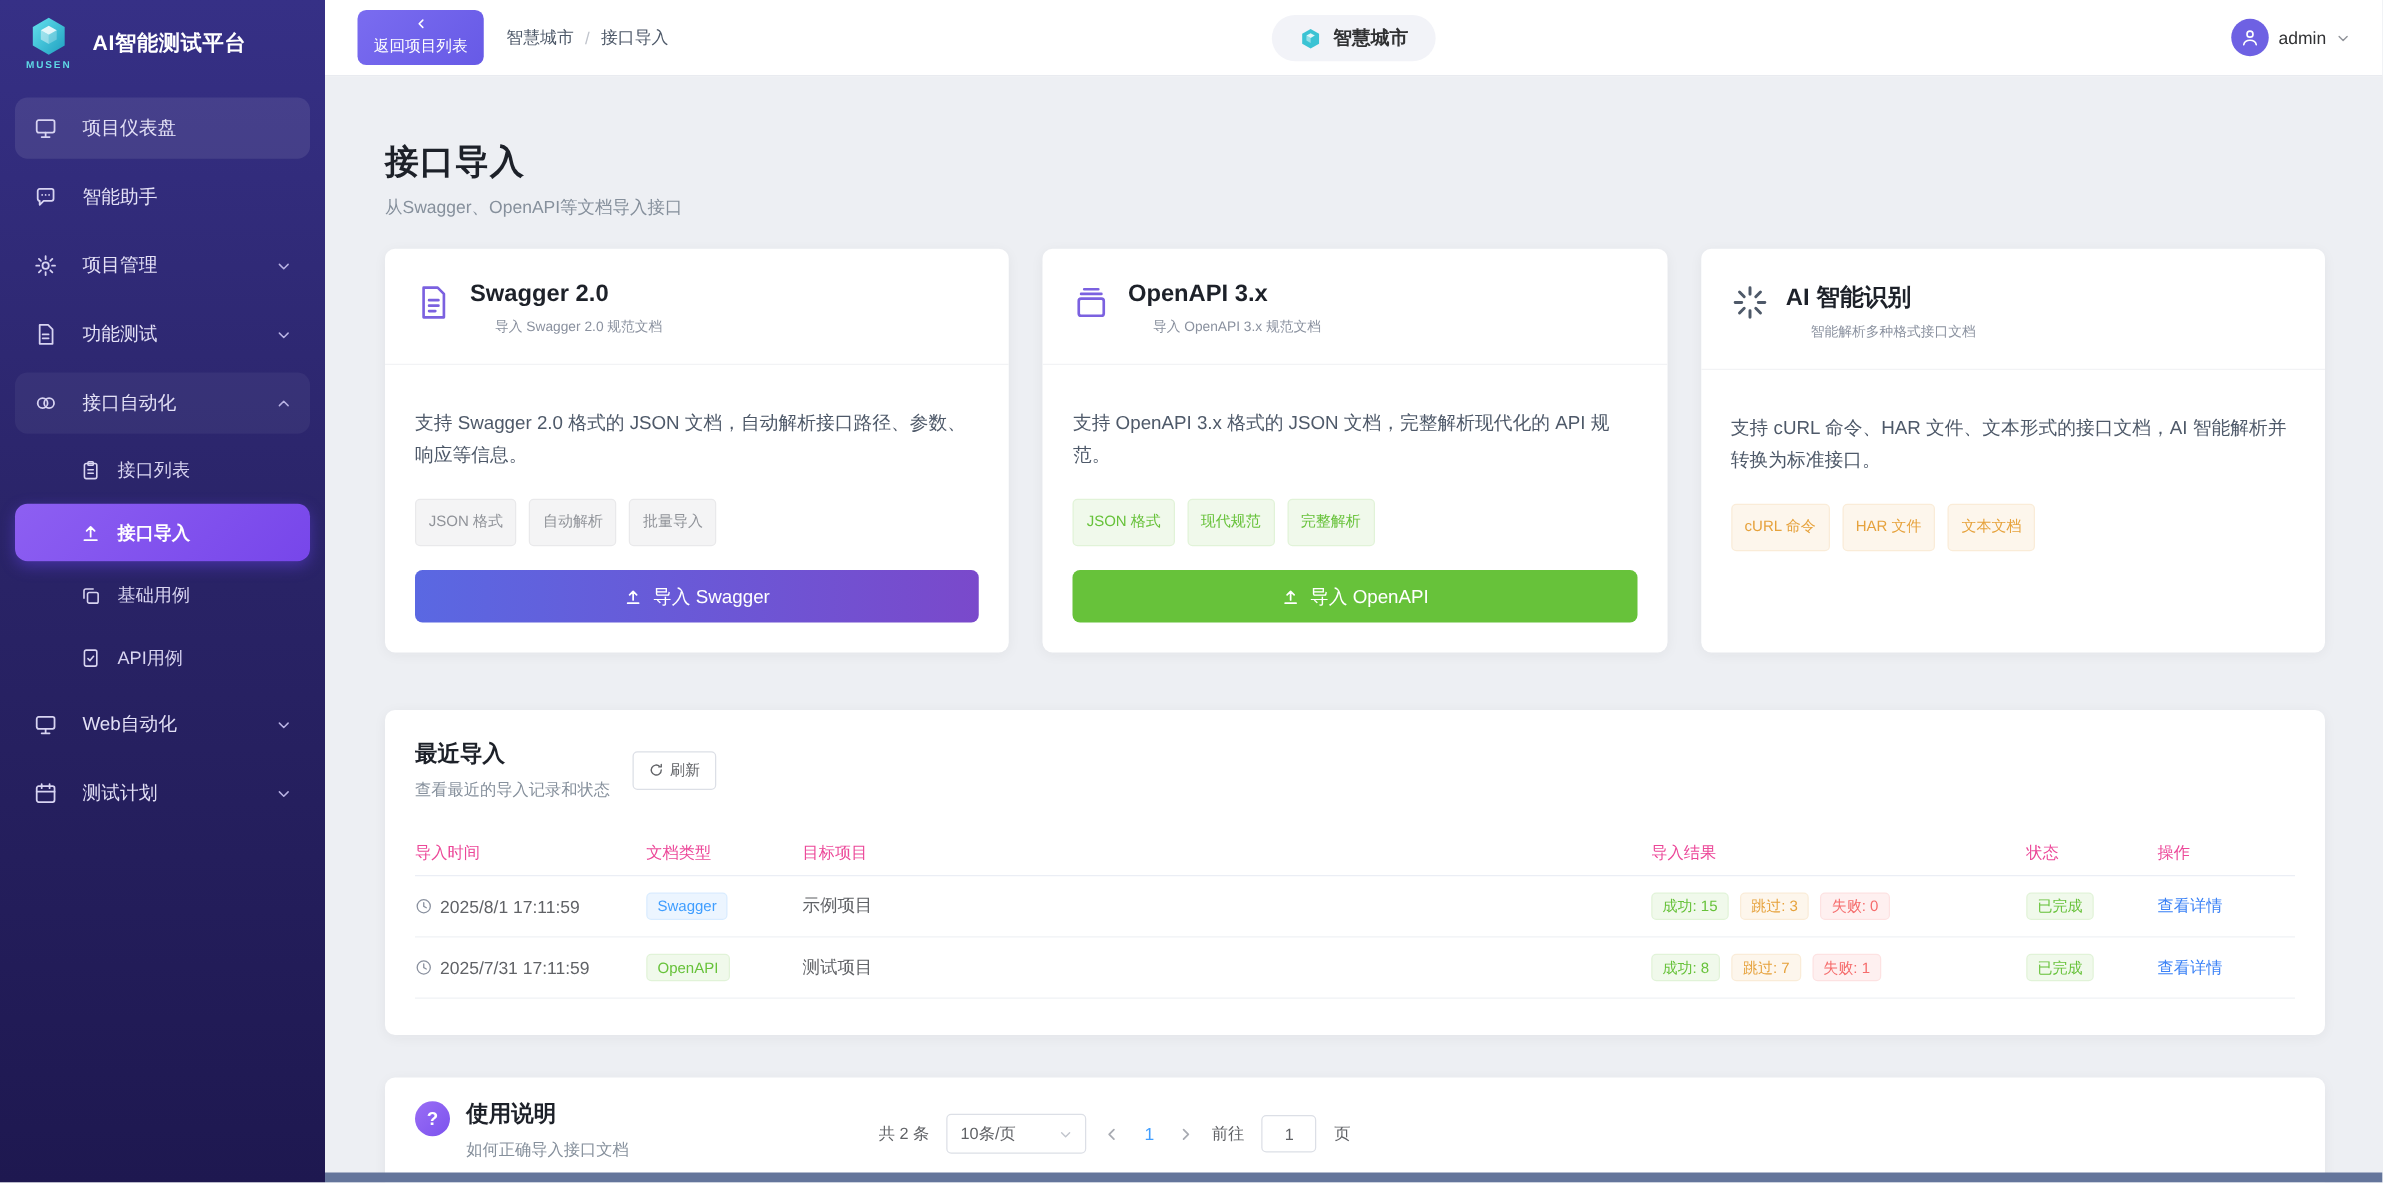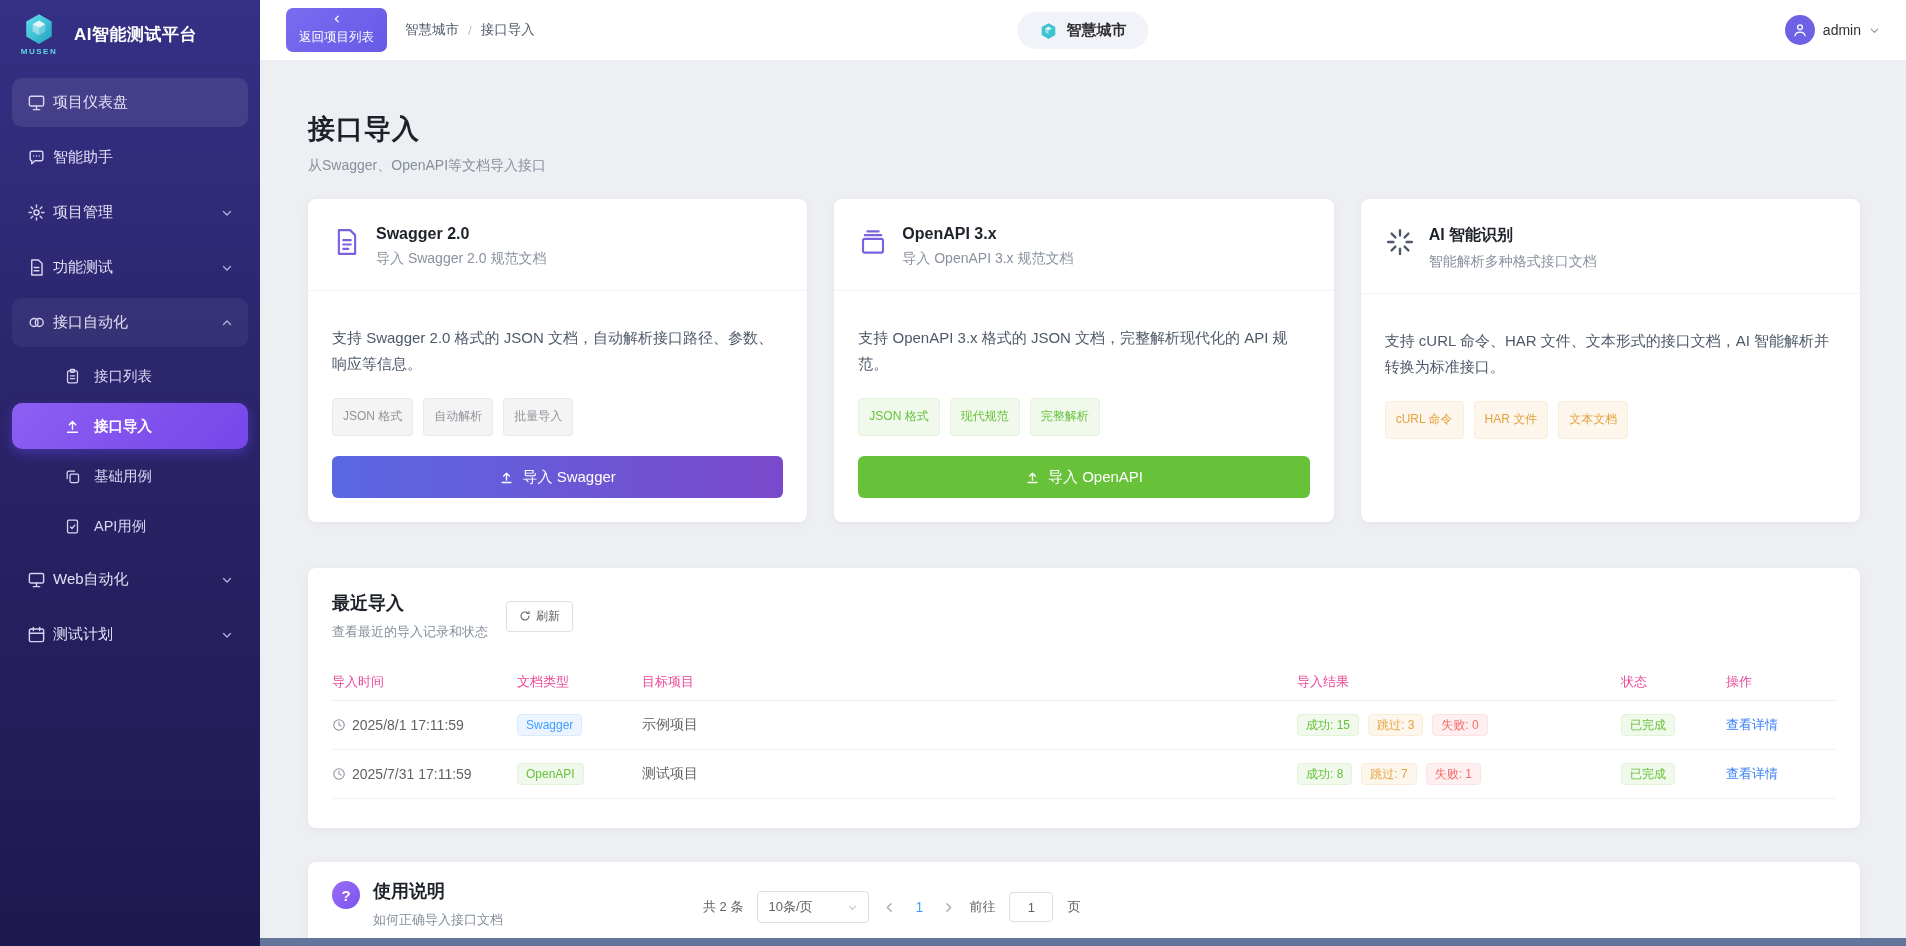--- a/index.html
+++ b/index.html
@@ -15,21 +15,21 @@
     width:260px; flex:0 0 260px; height:100%;
     background:linear-gradient(180deg,#363086 0%,#2a2468 45%,#1e1850 100%);
     color:#e7e4f8; display:flex; flex-direction:column; overflow:hidden;
   }
   .brand { display:flex; align-items:center; gap:12px; padding:12px 16px 10px; }
   .brand-logo-stack { width:46px; display:flex; flex-direction:column; align-items:center; }
   .brand-logo-text { font-size:8px; letter-spacing:1.5px; color:#5fd9e6; font-weight:700; margin-top:1px; }
   .brand-title { font-size:17px; font-weight:700; color:#ffffff; letter-spacing:.5px; }
   .nav { padding:6px 0 0; flex:1; }
   .nav-item {
-    display:flex; align-items:center; gap:7px; height:49px; margin:6px 12px;
+    display:flex; align-items:center; gap:20px; height:49px; margin:6px 12px;
     padding:0 15px; border-radius:10px; font-size:15px; cursor:pointer; color:#e3e0f6;
   }
   .nav-item--soft { background:rgba(255,255,255,.09); }
   .nav-item--parent-open { background:rgba(255,255,255,.05); }
   .nav-icon { width:19px; height:19px; color:#d8d4f2; flex:0 0 19px; }
   .nav-label { flex:1; }
   .nav-chevron { width:12px; height:12px; color:#b9b3e4; }
   .subnav { padding:0; }
   .sub-item {
     display:flex; align-items:center; gap:13px; height:46px; margin:4px 12px;
@@ -75,22 +75,22 @@
 
   
   .cards { margin-top:24px; display:grid; grid-template-columns:repeat(3,1fr); gap:27px; }
   .card {
     background:#fff; border-radius:8px; height:323px; display:flex; flex-direction:column;
     box-shadow:0 2px 10px rgba(31,35,41,.05);
   }
   .card-head { display:flex; align-items:flex-start; gap:14px; padding:26px 24px 22px; border-bottom:1px solid #f2f3f5; }
   .card-head-icon { width:30px; height:30px; color:#7b61e0; margin-top:2px; }
   .card-head-icon--dark { color:#4e5969; }
-  .card-title { font-size:16px; font-weight:700; color:#1d2129; }
-  .card-sub { margin-top:7px; font-size:14px; color:#8a919f; }
+  .card-title { font-size:19px; font-weight:700; color:#1d2129; }
+  .card-sub { margin-top:7px; font-size:11px; color:#8a919f;margin-left:20px; }
   .card-body { padding:34px 24px 24px; flex:1; display:flex; flex-direction:column; }
   .card-desc { font-size:15px; color:#4e5969; line-height:1.75; }
   .card-tags { display:flex; gap:10px; margin-top:20px; }
   .tag {
     font-size:12px; height:24px; display:inline-flex; align-items:center;
     padding:18px 10px; border-radius:4px; border:1px solid transparent; white-space:nowrap;
   }
   .tag--gray  { background:#f4f4f5; border-color:#e9e9eb; color:#909399; }
   .tag--green { background:#f0f9eb; border-color:#e1f3d8; color:#67c23a; }
   .tag--warm  { background:#fdf6ec; border-color:#faecd8; color:#e6a23c; }
@@ -121,21 +121,21 @@
   .refresh-icon { width:12px; height:12px; color:#606266; }
 
   .tbl { margin-top:22px; }
   .tbl-row { display:flex; align-items:center; border-bottom:1px solid #f0f2f5; }
   .tbl-head { height:38px; font-size:13px; color:#ec4899; border-bottom:1px solid #ebeef5; }
   .tbl-data { height:49px; font-size:14px; color:#606266; }
   .col-time { width:185px; display:flex; align-items:center; gap:6px; }
   .col-type { width:125px; }
   .col-project { flex:1; }
   .col-result { width:300px; display:flex; gap:9px; align-items:center; }
-  .col-status { width:105px;margin-left:24px; }
+  .col-status { width:105px; }
   .col-action { width:110px; }
   .clock-icon { width:14px; height:14px; color:#8a919f; }
   .detail-link { color:#3b82f6; font-size:13px; cursor:pointer; }
   .tag--sm { height:22px; font-size:12px; padding:0 8px; }
 
   
   .usage { margin-top:34px; padding:17px 24px; display:flex; align-items:flex-start; height:140px; border-radius:8px 8px 0 0; }
   .usage-left { display:flex; gap:13px; }
   .q-icon {
     width:28px; height:28px; border-radius:50%; flex:0 0 28px;

